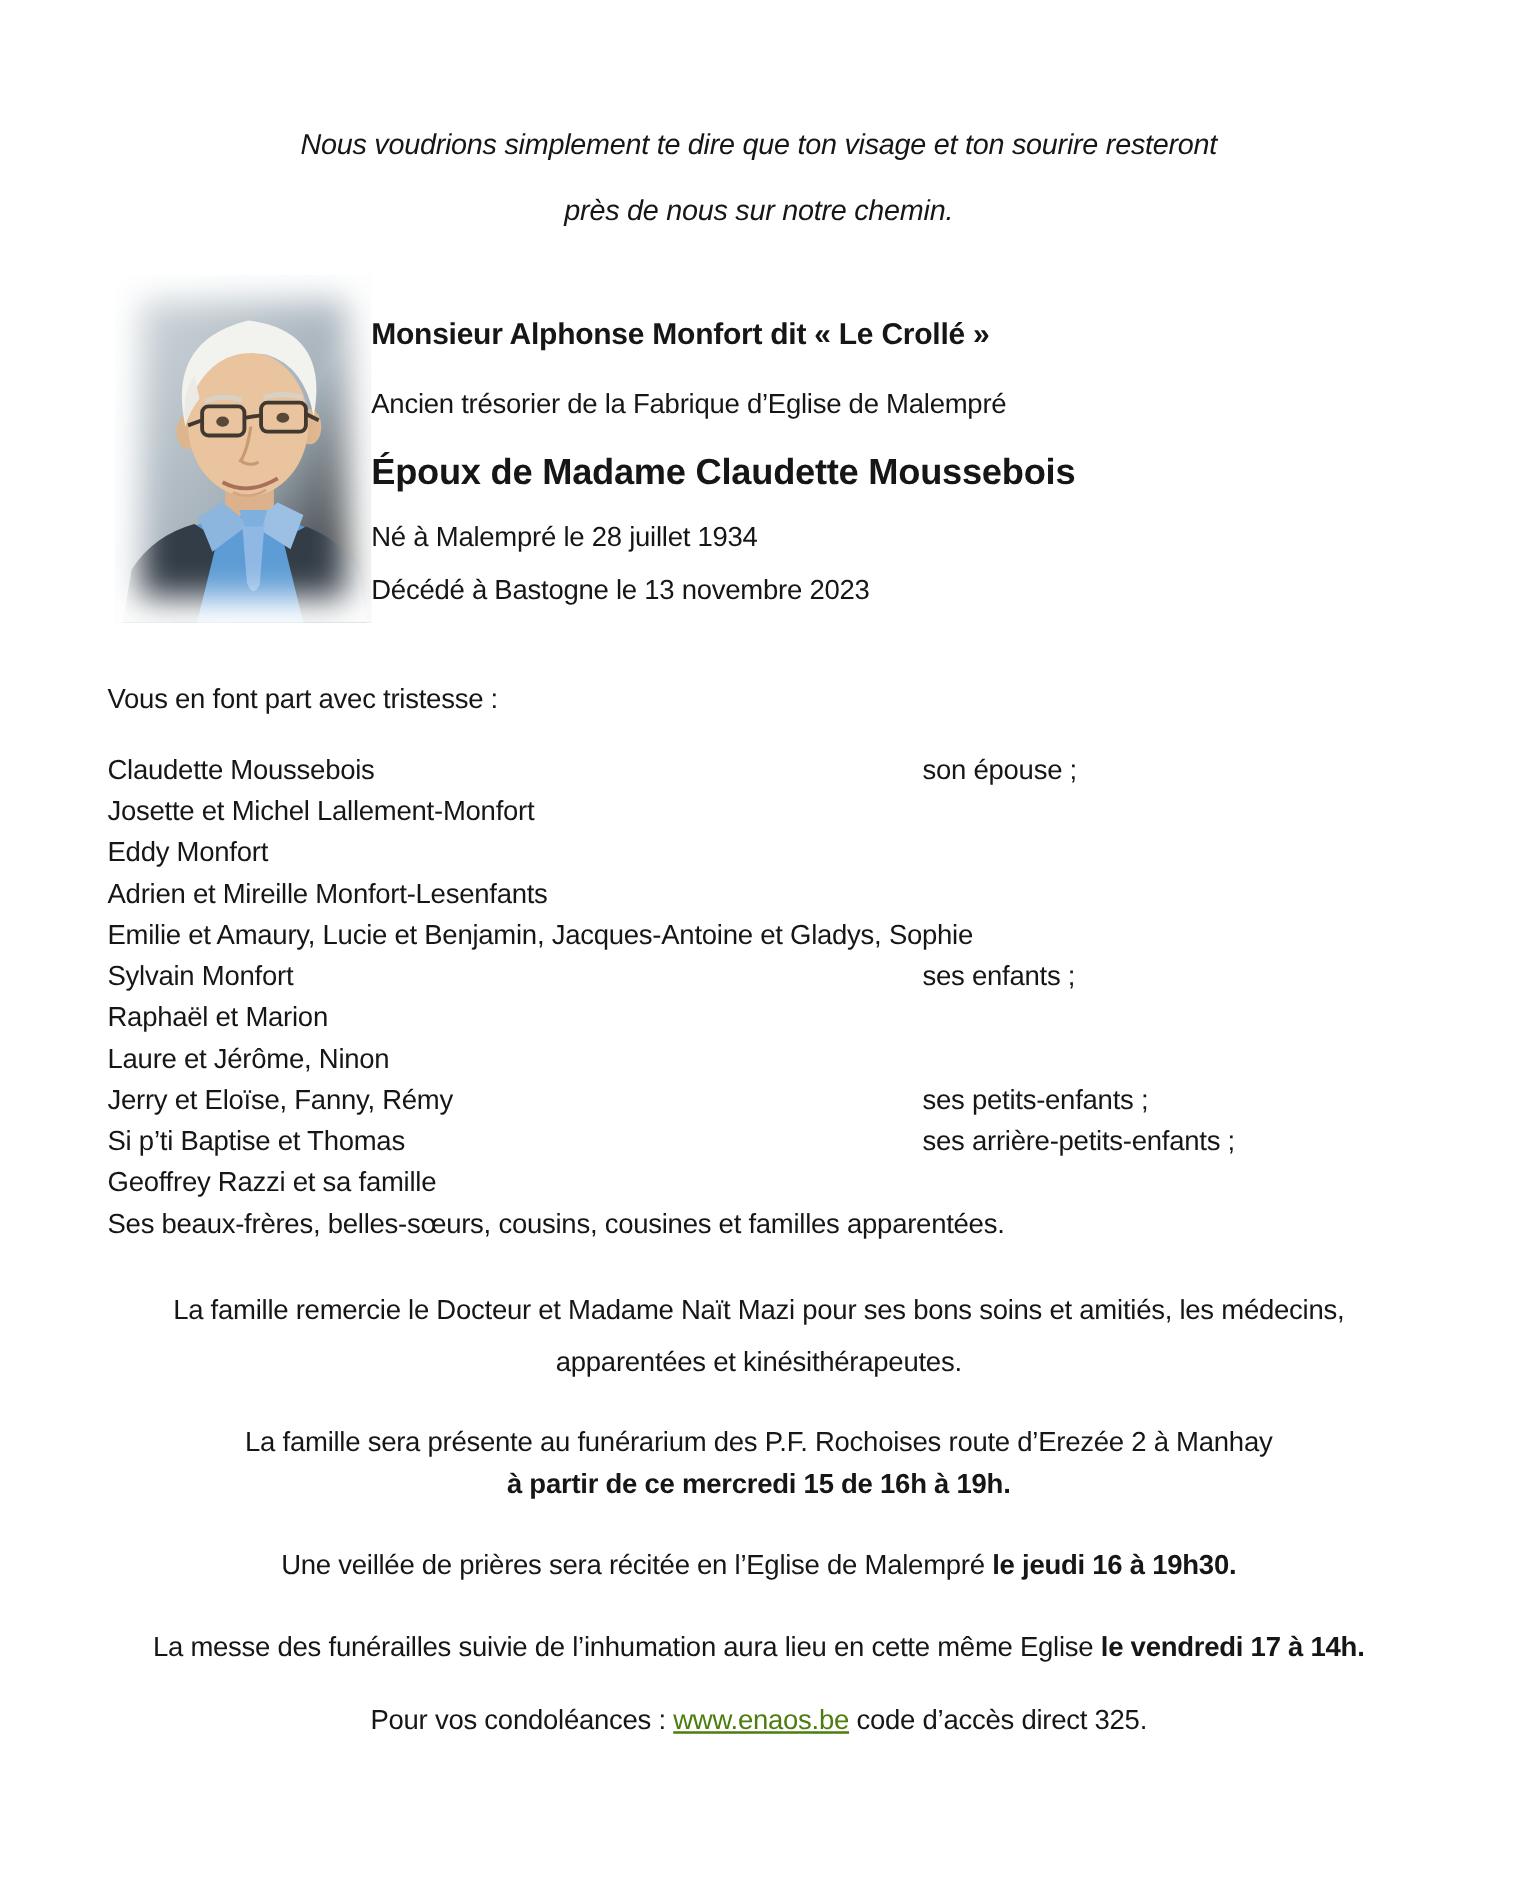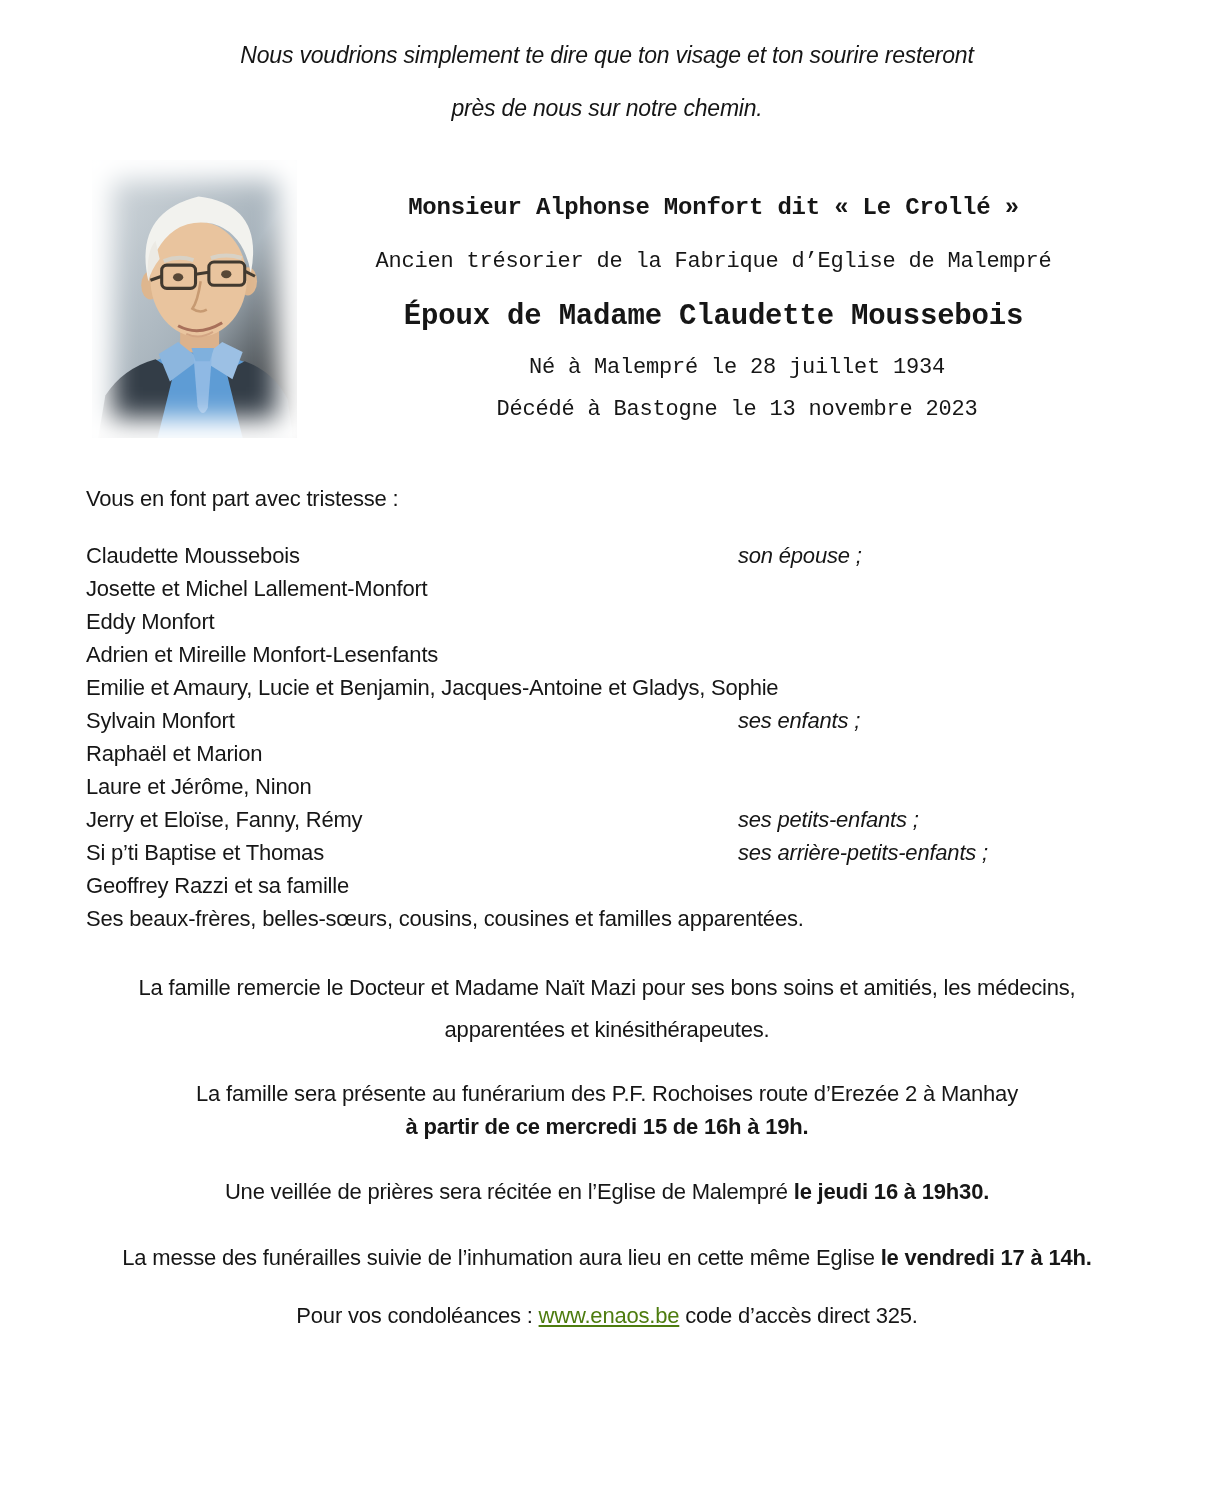--- a/index.html
+++ b/index.html
@@ -9,21 +9,21 @@
     height: 1509px;
     margin: 0 auto;
     background: #ffffff;
     font-family: "Liberation Sans", sans-serif;
     color: #161616;
     font-size: 22px;
     letter-spacing: -0.2px;
     overflow: hidden;
   }
   .quote {
-    padding-top: 42px;
+    padding-top: 102px;
     text-align: center;
     font-style: italic;
     font-size: 23px;
   }
   .quote .q2 { margin-top: 26px; }
 
   .header-row {
     display: flex;
     margin-top: 38px;
     padding-left: 92px;
@@ -39,46 +39,44 @@
   .photo svg { display: block; width: 100%; height: 100%; }
   .photo::after {
     content: "";
     position: absolute;
     inset: 0;
     box-shadow: inset 0 0 26px 20px #ffffff;
     pointer-events: none;
   }
   .header-text {
     flex: 1;
-    text-align: center;
+    text-align: left;
     padding-top: 34px;
-    font-family: Liberation Mono, monospace;
   }
   .deceased-name { font-weight: bold; font-size: 24px; margin-bottom: 28px; }
   .subtitle { margin-bottom: 26px; }
   .spouse { font-weight: bold; font-size: 29px; margin-bottom: 14px; }
-  .dates { line-height: 42px; margin-left: 47px; }
+  .dates { line-height: 42px; }
 
   .intro {
     margin: 47px 84px 0 86px;
     line-height: 28px;
   }
   .family-list {
     margin: 26px 84px 0 86px;
   }
   .family-row {
     position: relative;
     line-height: 33px;
     white-space: nowrap;
   }
   .family-row .relation {
     position: absolute;
     left: 652px;
     top: 0;
-    font-style: italic;
   }
 
   .center-par { text-align: center; }
   .thanks { margin-top: 32px; line-height: 42px; padding: 0 46px; }
   .funerarium { margin-top: 26px; line-height: 33px; padding: 0 46px; }
   .veillee { margin-top: 36px; padding: 0 46px; }
   .messe { margin-top: 40px; padding: 0 61px; }
   .condolences { margin-top: 32px; padding: 0 46px; }
   .b { font-weight: bold; }
   a.site-link { color: #4d7c0f; text-decoration: underline; }

